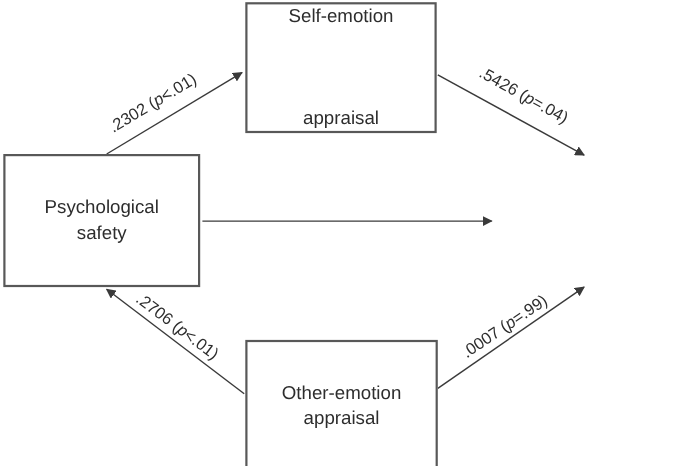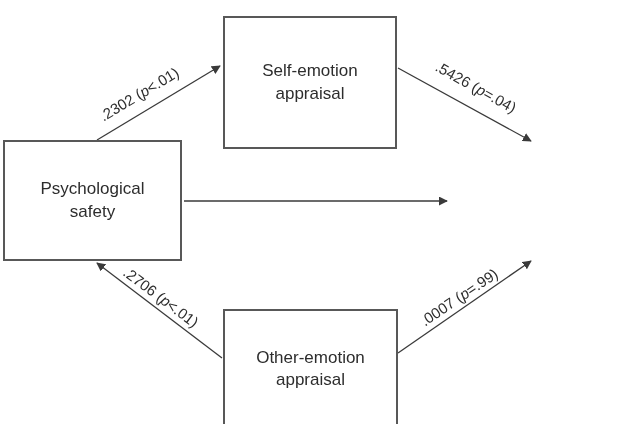--- a/index.html
+++ b/index.html
@@ -29,21 +29,21 @@
     flex-direction: column;
     align-items: center;
     justify-content: center;
     text-align: center;
     font-size: 17px;
     line-height: 1.3;
     color: #2d2d2d;
   }
   .node span { display: block; }
   .node-ps  { left: 3px;   top: 140px; width: 179px; height: 121px; justify-content: center; }
-  .node-sea { left: 223px; top: 16px;   width: 174px; height: 133px; }
+  .node-sea { left: 223px; top: 2px;   width: 174px; height: 119px; justify-content: space-between; }
   .node-res { left: 449px; top: 143px; width: 176px; height: 117px; }
   .node-oea { left: 223px; top: 309px; width: 175px; height: 120px; }
   .edge-label {
     position: absolute;
     white-space: nowrap;
     font-size: 15px;
     color: #2d2d2d;
     background: transparent;
   }
   .edge-label .it { font-style: italic; }

